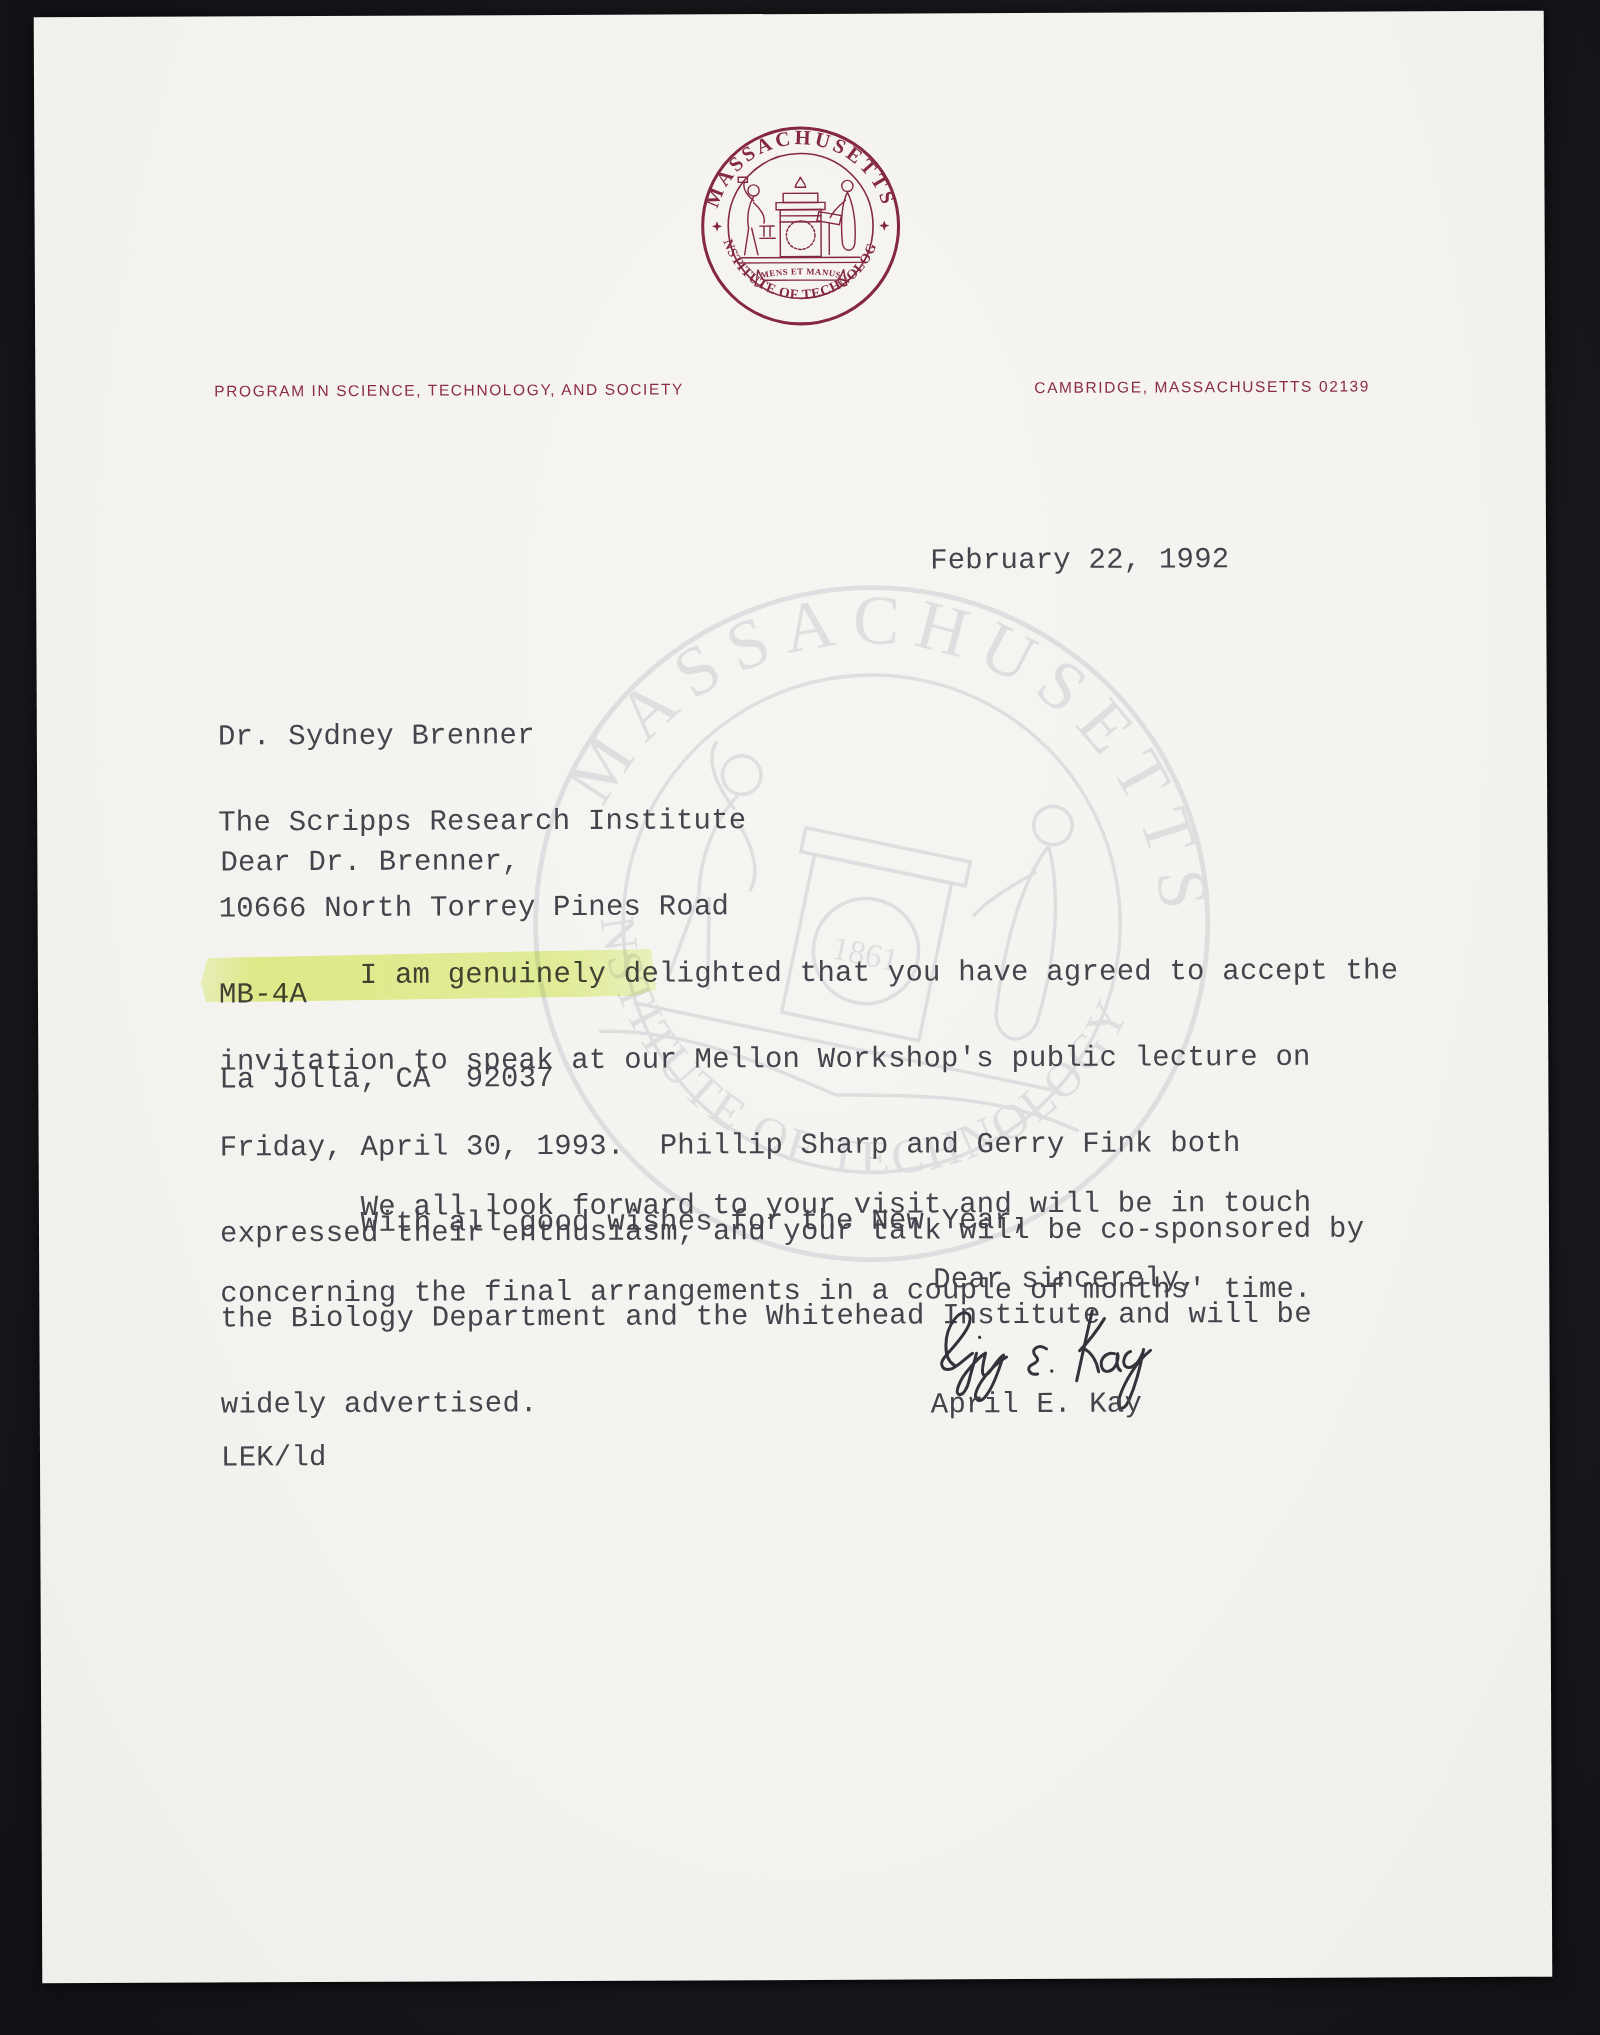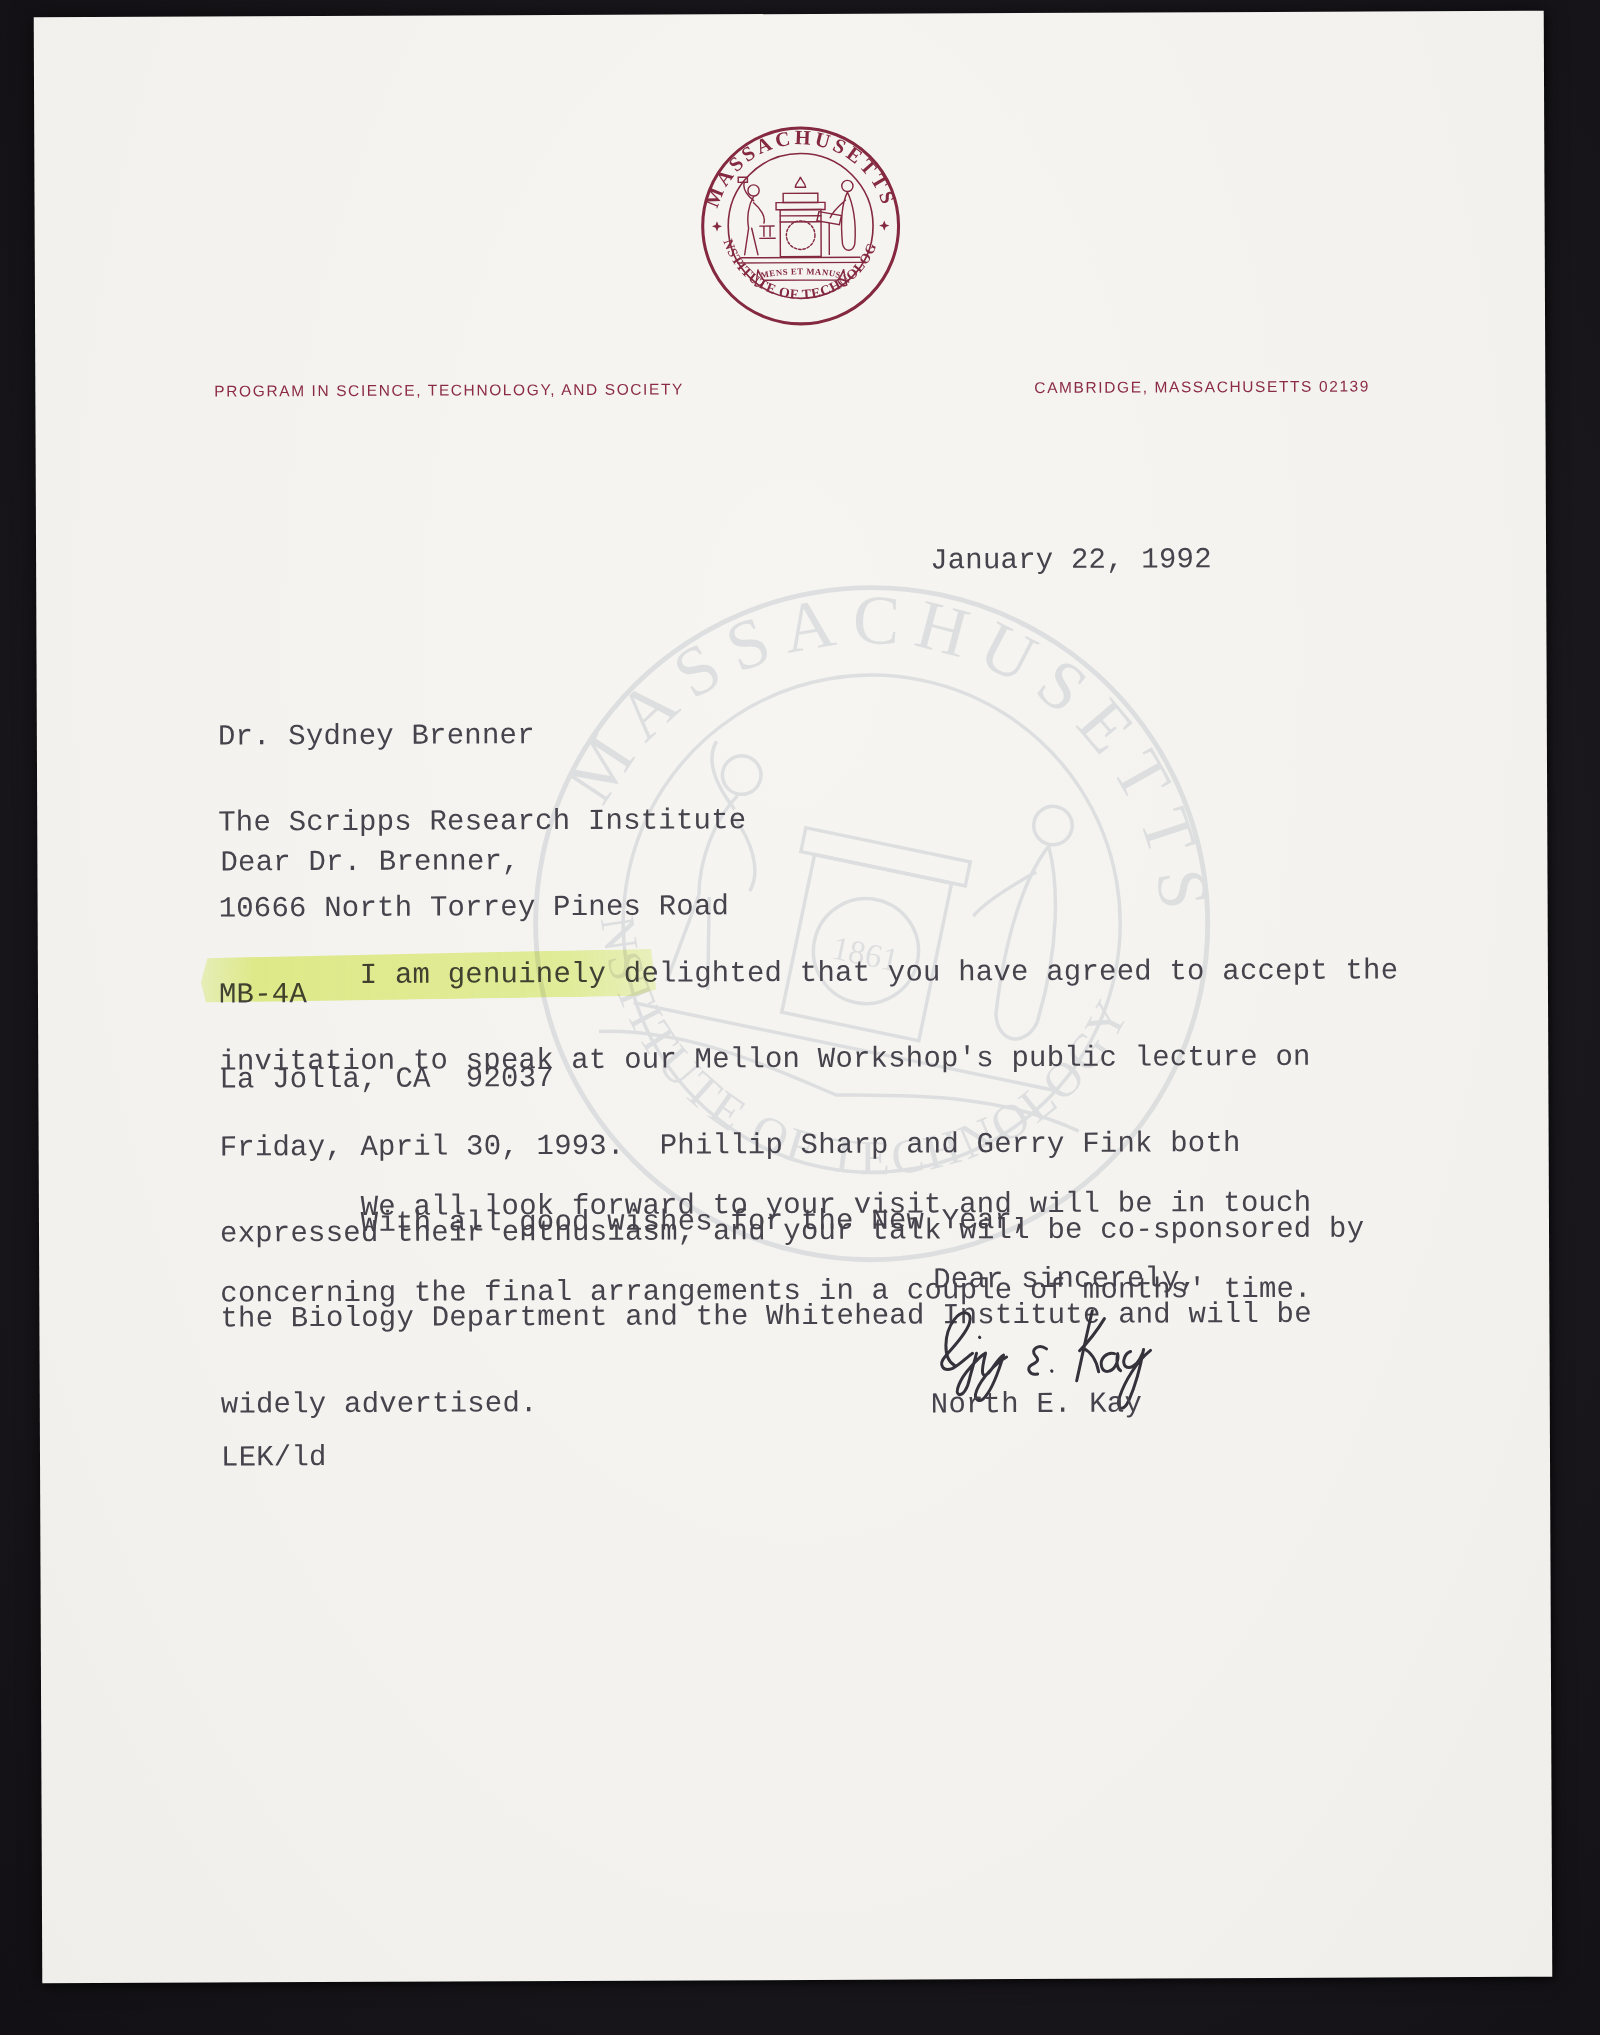--- a/index.html
+++ b/index.html
@@ -115,21 +115,21 @@
       <path id="s-motto" d="M 62,151 C 85,146 115,146 138,151" fill="none"></path>
       <text font-size="8.5" letter-spacing="0.5" fill="#84293f" font-weight="bold">
         <textPath href="#s-motto" startOffset="50%" text-anchor="middle">MENS ET MANUS</textPath>
       </text>
     </svg>
   </div>
 
   <div class="lh" style="left:179px;">PROGRAM IN SCIENCE, TECHNOLOGY, AND SOCIETY</div>
   <div class="lh" style="left:999px;">CAMBRIDGE, MASSACHUSETTS 02139</div>
 
-  <div class="tw" style="left:894px;top:534px;">January 22, 1992</div>
+  <div class="tw" style="left:894px;top:534px;">February 22, 1992</div>
 
   <div class="tw" style="left:181px;top:650px;">
     <div>Dr. Sydney Brenner</div>
     <div>The Scripps Research Institute</div>
     <div>10666 North Torrey Pines Road</div>
     <div>MB-4A</div>
     <div>La Jolla, CA  92037</div>
   </div>
 
   <div class="tw" style="left:183px;top:833px;">Dear Dr. Brenner,</div>
@@ -168,17 +168,17 @@
         <path d="M168,20 C163,40 157,68 152,90"></path>
         <path d="M180,28 C172,41 163,52 155,60 M158,57 C166,61 172,70 174,81"></path>
 
         <path d="M190,63 C182,61 175,68 177,76 C179,83 187,82 191,75 C193,71 194,66 193,63 C192,70 192,78 196,80"></path>
 
         <path d="M206,61 C200,63 197,72 201,76 C205,79 212,75 216,67 C218,63 219,60 219,59 C217,70 212,92 204,110 C198,123 191,118 195,106 C200,91 212,71 226,60"></path>
       </g>
     </svg>
   </div>
 
-  <div class="tw" style="left:891px;top:1378px;">North E. Kay</div>
+  <div class="tw" style="left:891px;top:1378px;">April E. Kay</div>
 
   <div class="tw" style="left:181px;top:1428px;">LEK/ld</div>
 
 </div>
 
 </body></html>

